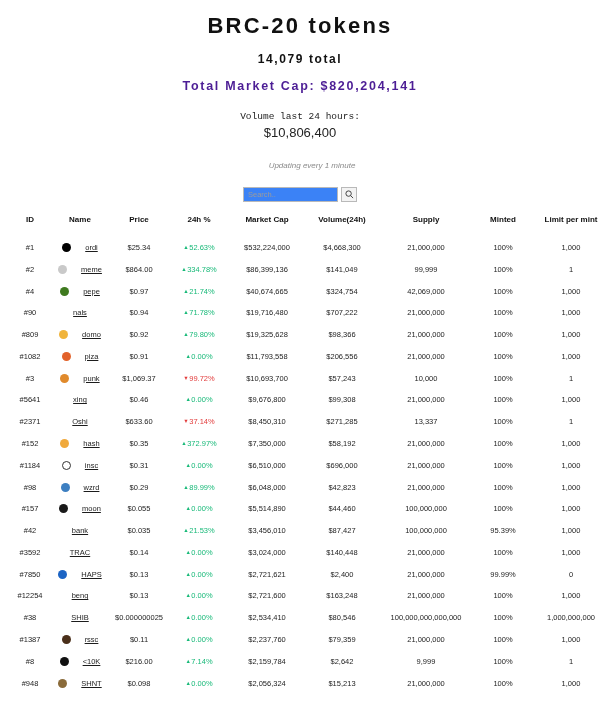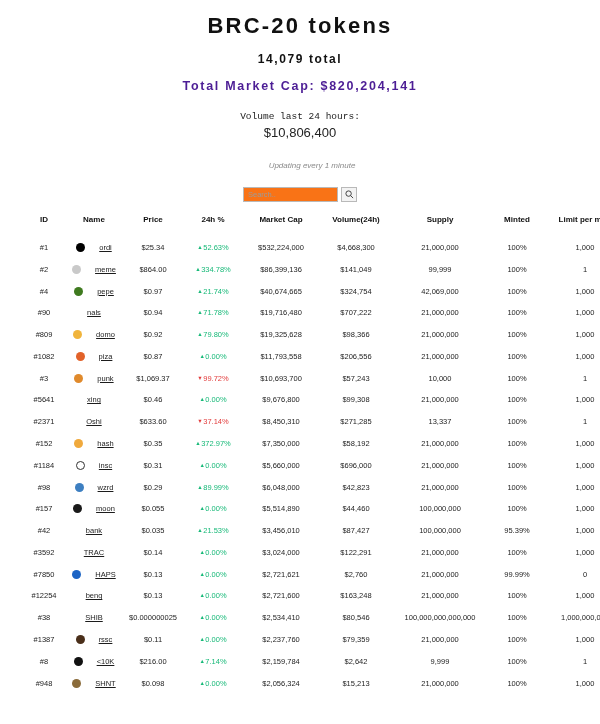--- a/index.html
+++ b/index.html
@@ -60,42 +60,42 @@
   .search-wrap {
     margin-top: 17px;
     display: flex;
     justify-content: center;
     align-items: stretch;
   }
   .search-input {
     width: 95px;
     height: 15px;
     border: 1px solid #b9b9b9;
-    background: #f97316;
+    background: #3b82f6;
     font-size: 7.5px;
     font-family: "Liberation Sans", sans-serif;
     color: #333;
     padding: 0 4px;
     outline: none;
     border-radius: 0;
   }
   .search-input::placeholder { color: #9b9b9b; }
   .search-btn {
     width: 16px; height: 15px;
     margin-left: 3px;
     border: 1px solid #b9b9b9;
     background: #f3f3f3;
     display: flex; align-items: center; justify-content: center;
     cursor: pointer;
     padding: 0;
   }
   .search-btn svg { display: block; }
 
   
-  .table-wrap { margin-top: 13px; padding: 0 8px; margin-left: 14px; }
+  .table-wrap { margin-top: 13px; padding: 0 8px; }
   table { width: 100%; border-collapse: collapse; table-layout: fixed; }
   thead th {
     font-size: 8px;
     font-weight: 700;
     color: #111;
     padding: 0 0 13px 0;
     text-align: center;
     white-space: nowrap;
   }
   tbody td {
@@ -268,21 +268,21 @@
             <td>1,000</td>
           </tr>
           <tr>
             <td>#1082</td>
             <td>
               <span class="name-cell">
                 <span class="tok-icon" style="background: rgb(226, 98, 42);"></span>
                 <a class="tok-link">piza</a>
               </span>
             </td>
-            <td>$0.87</td>
+            <td>$0.91</td>
             <td><span class="chg up"><span class="arrow">▲</span><span>0.00%</span></span></td>
             <td>$11,793,558</td>
             <td>$206,556</td>
             <td>21,000,000</td>
             <td>100%</td>
             <td>1,000</td>
           </tr>
           <tr>
             <td>#3</td>
             <td>
@@ -348,21 +348,21 @@
           <tr>
             <td>#1184</td>
             <td>
               <span class="name-cell">
                 <span class="tok-icon" style="background: rgb(255, 255, 255); border: 1px solid rgb(51, 51, 51);"></span>
                 <a class="tok-link">insc</a>
               </span>
             </td>
             <td>$0.31</td>
             <td><span class="chg up"><span class="arrow">▲</span><span>0.00%</span></span></td>
-            <td>$5,660,000</td>
+            <td>$6,510,000</td>
             <td>$696,000</td>
             <td>21,000,000</td>
             <td>100%</td>
             <td>1,000</td>
           </tr>
           <tr>
             <td>#98</td>
             <td>
               <span class="name-cell">
                 <span class="tok-icon" style="background: rgb(61, 127, 193);"></span>
@@ -411,37 +411,37 @@
           <tr>
             <td>#3592</td>
             <td>
               <span class="name-cell">
                 <a class="tok-link">TRAC</a>
               </span>
             </td>
             <td>$0.14</td>
             <td><span class="chg up"><span class="arrow">▲</span><span>0.00%</span></span></td>
             <td>$3,024,000</td>
-            <td>$122,291</td>
+            <td>$140,448</td>
             <td>21,000,000</td>
             <td>100%</td>
             <td>1,000</td>
           </tr>
           <tr>
             <td>#7850</td>
             <td>
               <span class="name-cell">
                 <span class="tok-icon" style="background: rgb(28, 100, 196);"></span>
                 <a class="tok-link">HAPS</a>
               </span>
             </td>
             <td>$0.13</td>
             <td><span class="chg up"><span class="arrow">▲</span><span>0.00%</span></span></td>
             <td>$2,721,621</td>
-            <td>$2,760</td>
+            <td>$2,400</td>
             <td>21,000,000</td>
             <td>99.99%</td>
             <td>0</td>
           </tr>
           <tr>
             <td>#12254</td>
             <td>
               <span class="name-cell">
                 <a class="tok-link">beng</a>
               </span>

